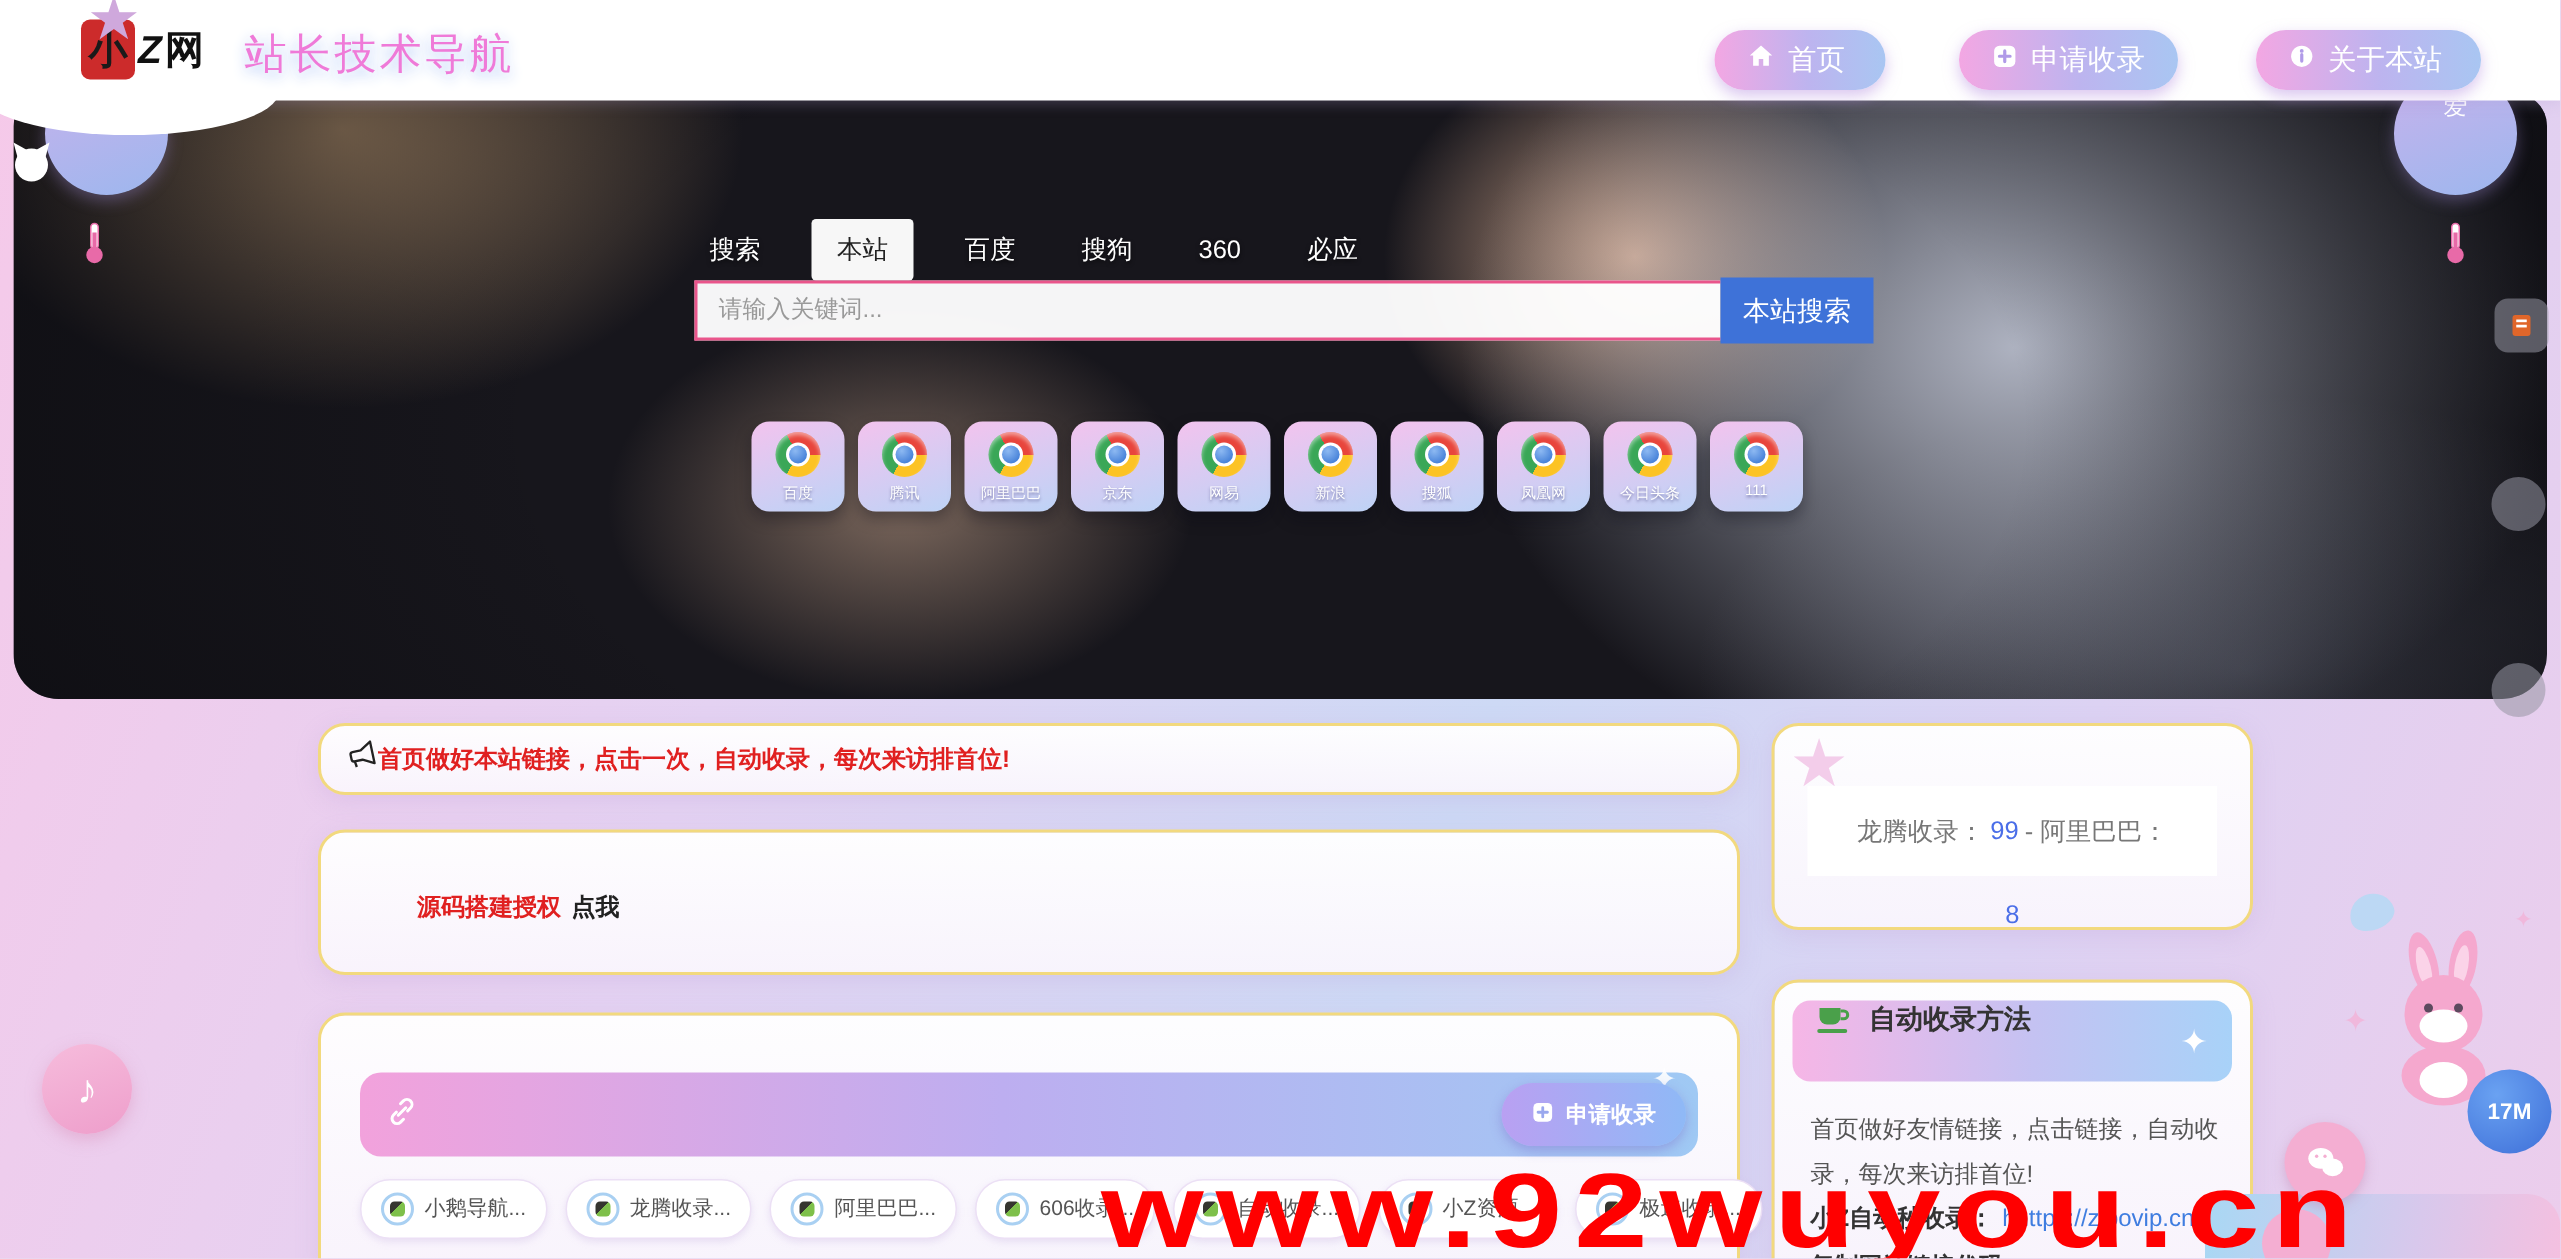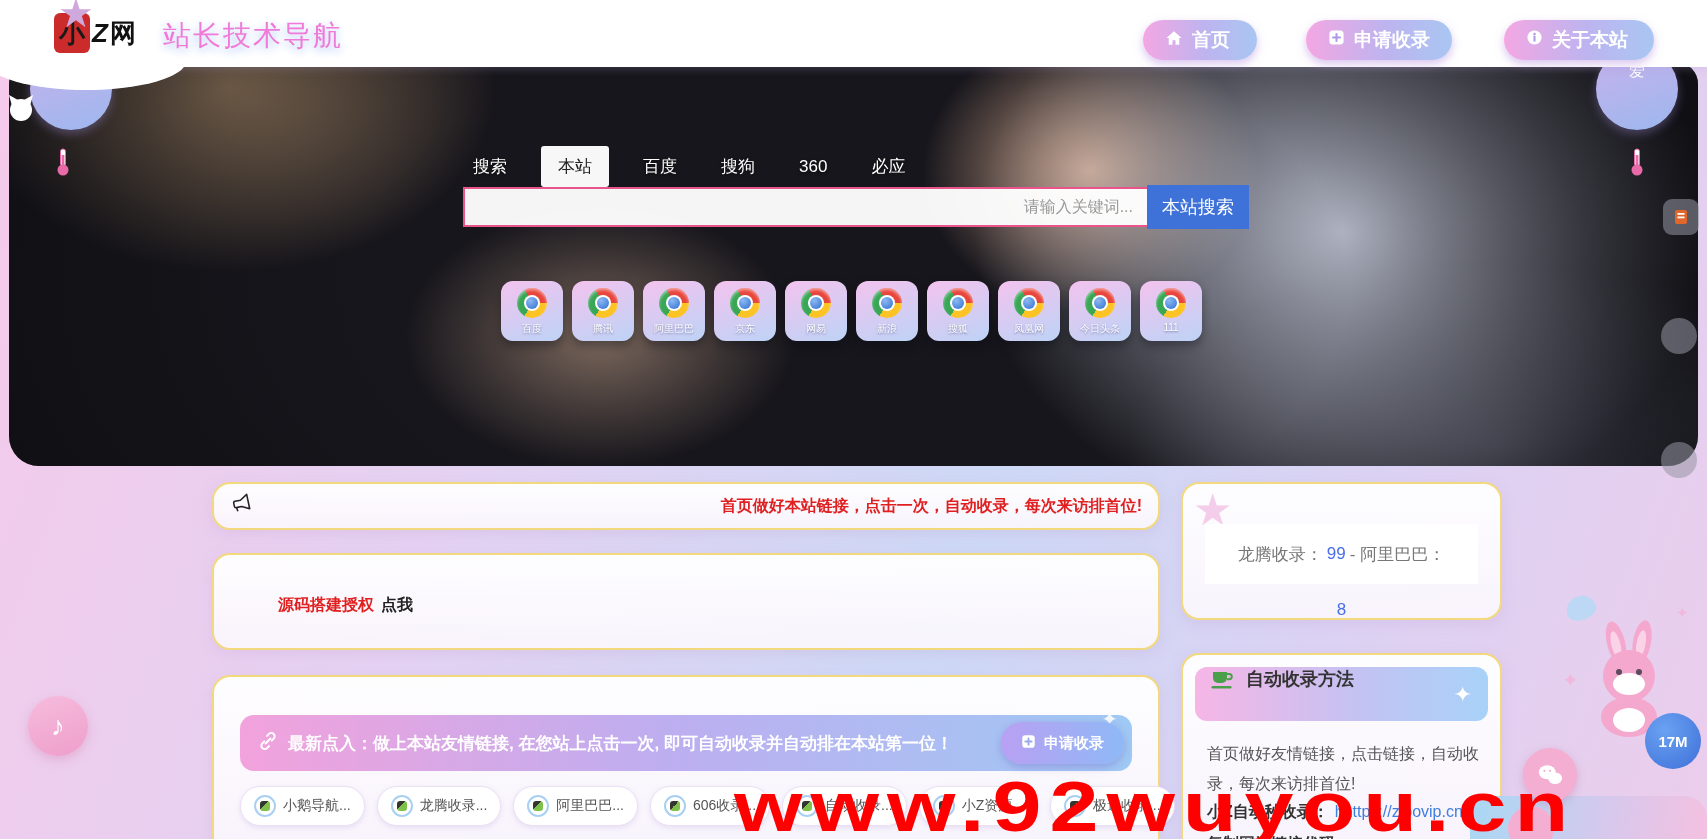--- a/index.html
+++ b/index.html
@@ -20,21 +20,21 @@
     box-shadow:0 0 0 4px rgba(255,255,255,.6); }
   .logo-seal { width:36px; height:40px; background:#cc2b2b; border-radius:6px; color:#1a1a1a;
     font-weight:bold; font-size:26px; display:flex; align-items:center; justify-content:center; }
   .logo-z { font-size:26px; font-weight:bold; color:#111; font-style:italic; }
   .logo-suffix { font-size:26px; font-weight:bold; color:#111; }
   .site-title { position:absolute; left:163px; top:17px; z-index:7; font-size:28px; font-weight:normal;
     color:#ef7ad8; letter-spacing:2px;
     text-shadow:0 0 5px #fff, 0 3px 9px rgba(150,180,245,.95); }
   .navbtn { position:absolute; top:20px; height:40px; border-radius:22px; z-index:7;
     background:linear-gradient(90deg,#f3a7e3,#bdb4ef 55%,#a9c6f2); color:#fff; font-size:19px;
-    font-weight:bold; display:flex; align-items:center; gap:9px; padding:0 22px; border:none;
+    font-weight:normal; display:flex; align-items:center; gap:9px; padding:0 22px; border:none;
     box-shadow:0 4px 10px rgba(185,150,225,.55); cursor:pointer; }
   #nav-home { left:1143px; width:114px; }
   #nav-apply { left:1306px; width:146px; }
   #nav-about { left:1504px; width:150px; }
 
   
   .badge-circle { position:absolute; width:82px; height:82px; border-radius:50%; z-index:4;
     background:linear-gradient(160deg,#c8b2ec,#9db7ee); color:#fff; font-size:16px;
     display:flex; justify-content:center; padding-top:13px;
     box-shadow:0 4px 10px rgba(150,130,200,.4); }
@@ -60,21 +60,21 @@
   .hero::after { content:''; position:absolute; inset:0;
     background:radial-gradient(ellipse 900px 500px at 50% 55%, rgba(0,0,0,0) 55%, rgba(10,10,14,.55)); }
 
   
   .tabs { position:absolute; left:463px; top:146px; z-index:6; display:flex; align-items:center;
     gap:24px; font-size:17px; color:#fff; }
   .tab { padding:7px 10px; cursor:pointer; text-shadow:0 1px 3px rgba(0,0,0,.6); }
   .tab.active { background:#f7f7f7; color:#222; padding:9px 17px; border-radius:3px; text-shadow:none; }
   .search-input { position:absolute; left:463px; top:187px; width:684px; height:40px; z-index:6;
     background:rgba(255,255,255,.96); border:2px solid #e9558b; border-right:none; font-size:16px;
-    color:#333; padding:0 14px; outline:none;text-align:right; }
+    color:#333; padding:0 14px; outline:none; }
   .search-input::placeholder { color:#9a9a9a; }
   .search-btn { position:absolute; left:1147px; top:185px; width:102px; height:44px; z-index:6;
     background:#3e72d8; color:#fff; font-size:18px; border:none; cursor:pointer; }
 
   
   .tiles { position:absolute; left:501px; top:281px; z-index:6; display:flex; gap:9px; }
   .tile { width:62px; height:60px; border-radius:12px; cursor:pointer;
     background:linear-gradient(160deg,#f3c3ee,#bdd3f6);
     box-shadow:0 5px 10px rgba(10,10,20,.35); display:flex; flex-direction:column;
     align-items:center; padding-top:7px; }
@@ -85,21 +85,21 @@
   .chrome::after { content:''; position:absolute; inset:9px; border-radius:50%;
     background:radial-gradient(circle at 35% 30%,#8db9f2,#2f6fd0); }
   .tile-label { font-size:10px; color:#fff; margin-top:4px; white-space:nowrap;
     text-shadow:0 1px 2px rgba(110,110,160,.9); }
 
   
   .card { position:absolute; z-index:3; border:2px solid #f2d97e; border-radius:18px;
     background:linear-gradient(180deg,rgba(255,255,255,.96),rgba(250,246,253,.93));
     box-shadow:0 4px 14px rgba(190,160,215,.25); }
   #card-announce { left:212px; top:482px; width:948px; height:48px; display:flex; align-items:center; padding:0 16px; }
-  .announce-text { flex:1; text-align:right; color:#e02020; font-weight:bold; font-size:16px; }
+  .announce-text { flex:1; text-align:left; color:#e02020; font-weight:bold; font-size:16px; }
   #card-license { left:212px; top:553px; width:948px; height:97px; padding:40px 0 0 20px; }
   .license-red { color:#e02020; font-weight:bold; font-size:16px;margin-left:44px; }
   .license-action { color:#222; font-weight:bold; font-size:16px; margin-left:7px; cursor:pointer;text-align:center; }
   #card-latest { left:212px; top:675px; width:948px; height:170px; border-radius:18px 18px 0 0; }
   .latest-bar { position:absolute; left:26px; right:26px; top:38px; height:56px; border-radius:14px;
     background:linear-gradient(90deg,#f2a2dc,#bdaef0 48%,#9fc9f4); display:flex; align-items:center;
     gap:10px; color:#fff; font-weight:bold; font-size:17px; padding:0 18px; }
   .apply-btn { position:absolute; right:8px; top:7px; height:42px; border-radius:21px; border:none;
     background:linear-gradient(90deg,#b9a0f2,#8fb9f6); color:#fff; font-weight:bold; font-size:15px;
     display:flex; align-items:center; gap:8px; padding:0 20px; cursor:pointer;
@@ -300,21 +300,20 @@
 
   <div class="card" id="card-latest">
     <div class="latest-bar">
       <span>
         <svg width="20" height="20" viewBox="0 0 24 24" fill="none" stroke="#fff" stroke-width="2.4" stroke-linecap="round">
             <path d="M9 15l6-6"></path>
             <path d="M7.5 12.5l-2.3 2.3a4 4 0 1 0 5.7 5.7l2.3-2.3"></path>
             <path d="M16.5 11.5l2.3-2.3a4 4 0 1 0-5.7-5.7l-2.3 2.3"></path>
           </svg>
       </span>
-      <span>最新点入：做上本站友情链接, 在您站上点击一次, 即可自动收录并自动排在本站第一位！</span>
       <span class="bar-sparkle">✦</span>
       <button class="apply-btn">
         <span><svg width="15" height="15" viewBox="0 0 24 24">
               <rect x="2" y="2" width="20" height="20" rx="5" fill="#fff"></rect>
               <path d="M12 7v10M7 12h10" stroke="#9aa8ee" stroke-width="3" stroke-linecap="round"></path>
             </svg></span>
         <span>申请收录</span>
       </button>
     </div>
     <div class="chips">

